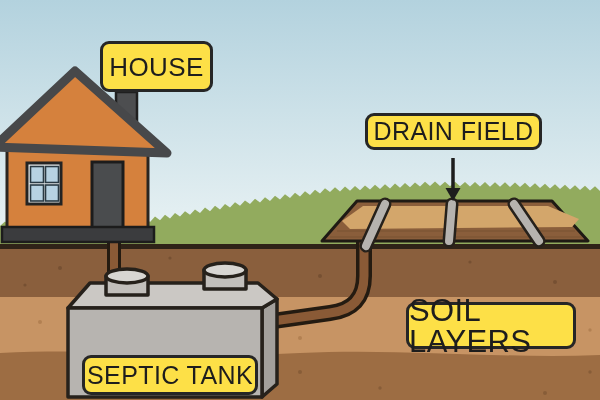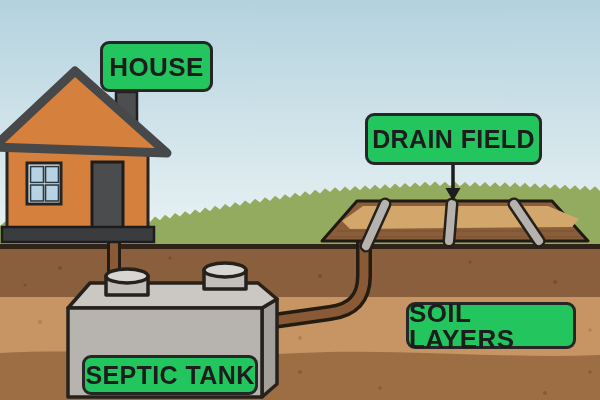--- a/index.html
+++ b/index.html
@@ -3,28 +3,28 @@
 <meta charset="utf-8">
 <style>
   html,body{margin:0;padding:0;background:#777;}
   #canvas{
     position:relative;width:600px;height:400px;overflow:hidden;
     font-family:"Liberation Sans",sans-serif;
   }
   #scene{position:absolute;left:0;top:0;}
   .label-box{
     position:absolute;display:flex;align-items:center;justify-content:center;
-    background:#22c55e;border:3px solid #262626;border-radius:9px;
-    font-weight:700;color:#1d1d1d;letter-spacing:.4px;line-height:1;
+    background:#fde047;border:3px solid #262626;border-radius:9px;
+    font-weight:400;color:#1d1d1d;letter-spacing:.4px;line-height:1;
     box-sizing:border-box;
   }
   .label-house      {left:100px;top:41px; width:113px;height:51px;font-size:26px;}
-  .label-drainfield {left:365px;top:113px;width:177px;height:52px;font-size:25px;}
+  .label-drainfield {left:365px;top:113px;width:177px;height:37px;font-size:25px;}
   .label-septictank {left:82px; top:355px;width:176px;height:40px;font-size:25px;}
-  .label-soillayers {left:406px;top:302px;width:170px;height:47px;font-size:26px;}
+  .label-soillayers {left:406px;top:302px;width:170px;height:47px;font-size:31px;}
   .label-topsoil{
     position:absolute;left:424px;top:360px;width:140px;text-align:center;
     font-weight:700;font-size:26px;letter-spacing:.5px;color:#3a2a18;line-height:1;
   }
 </style>
 </head>
 <body>
 
 <div id="canvas">
 

